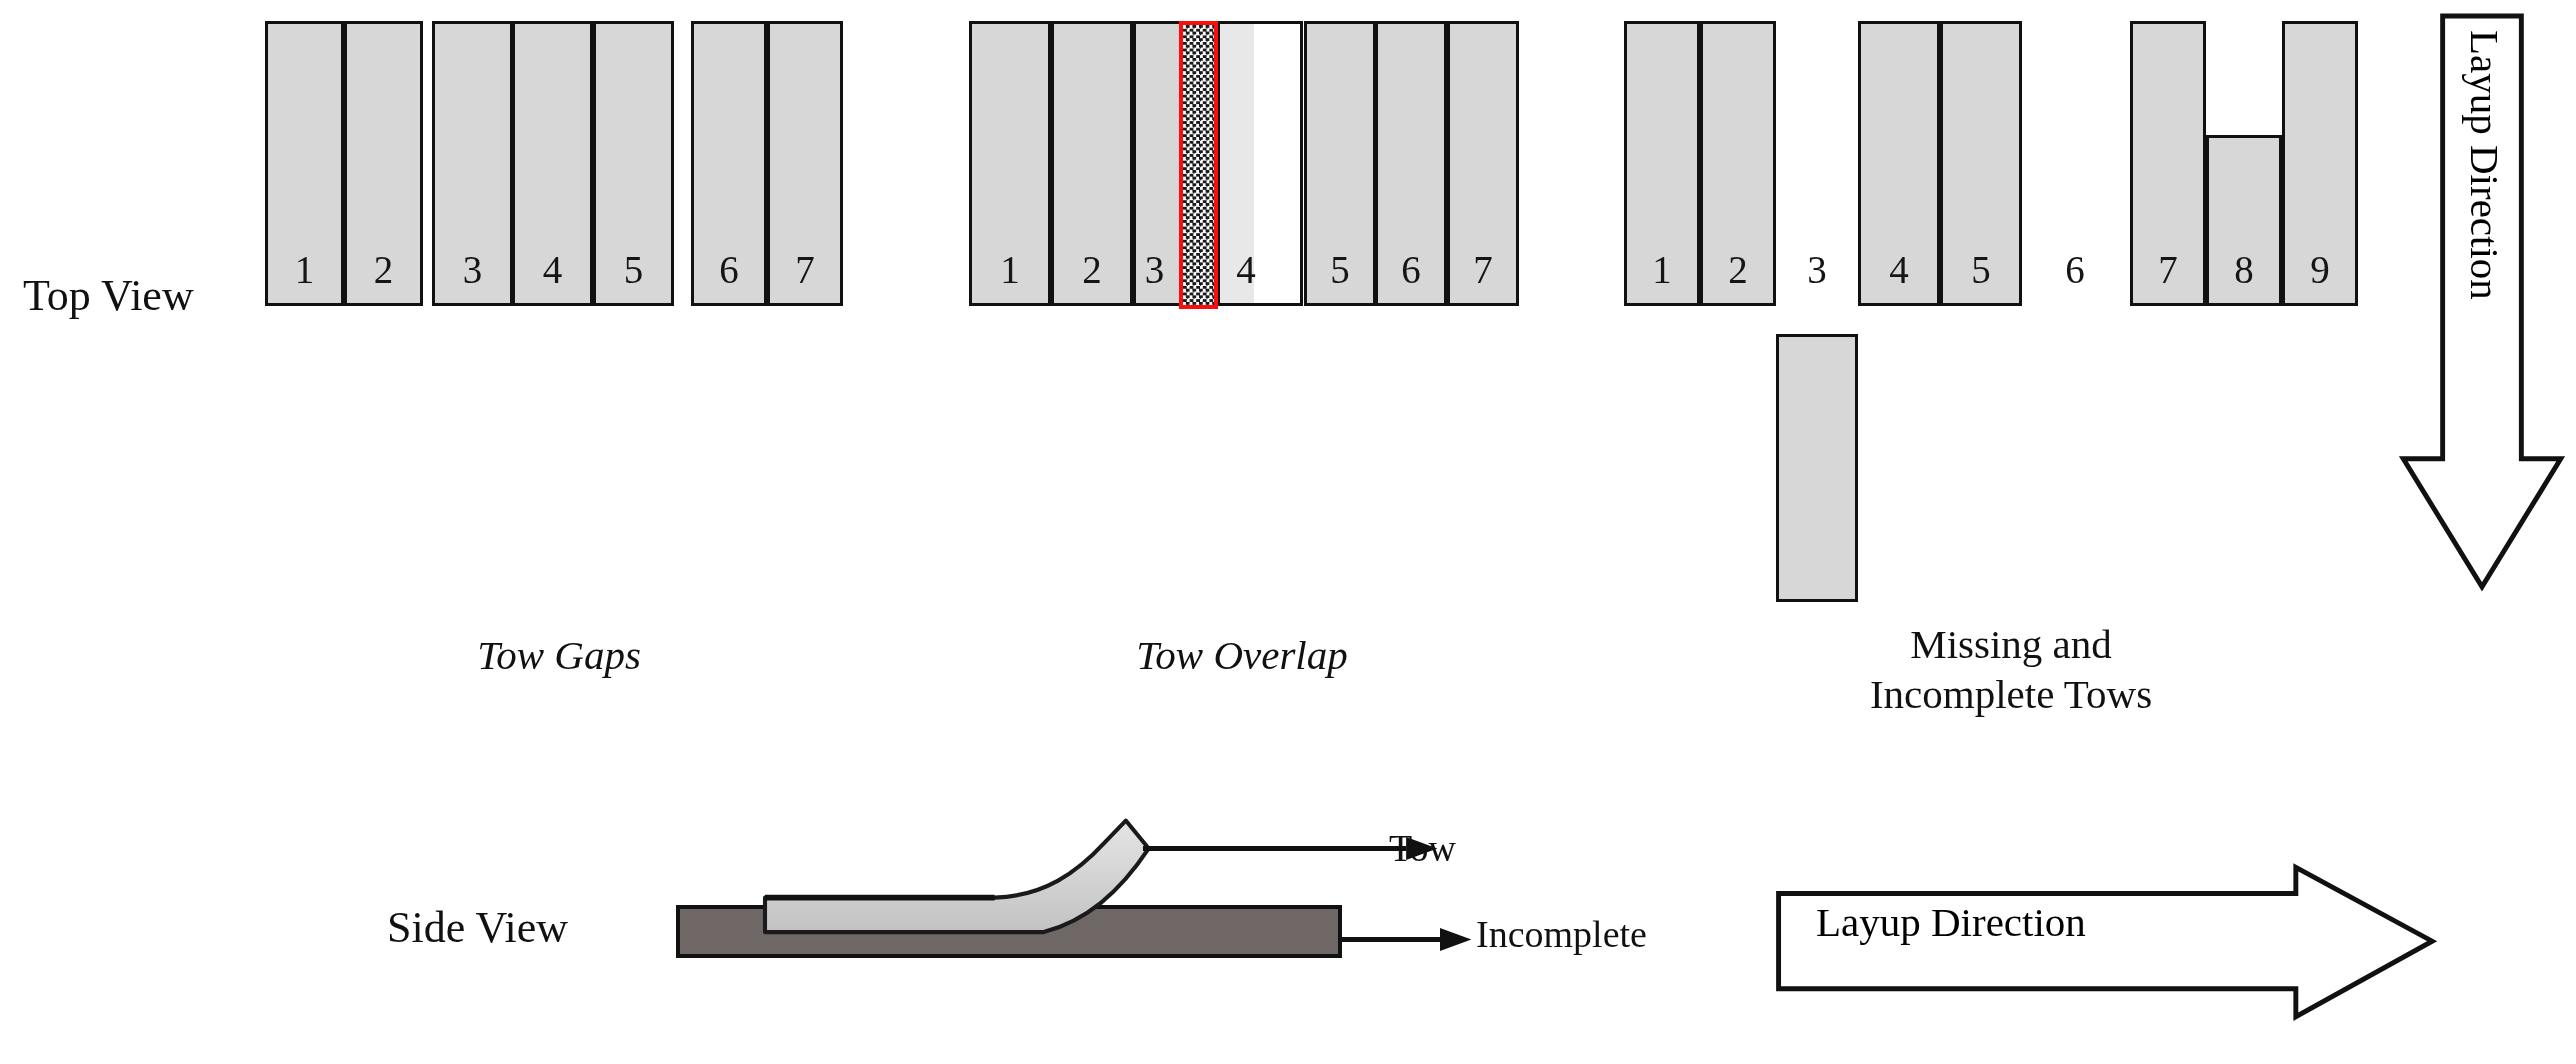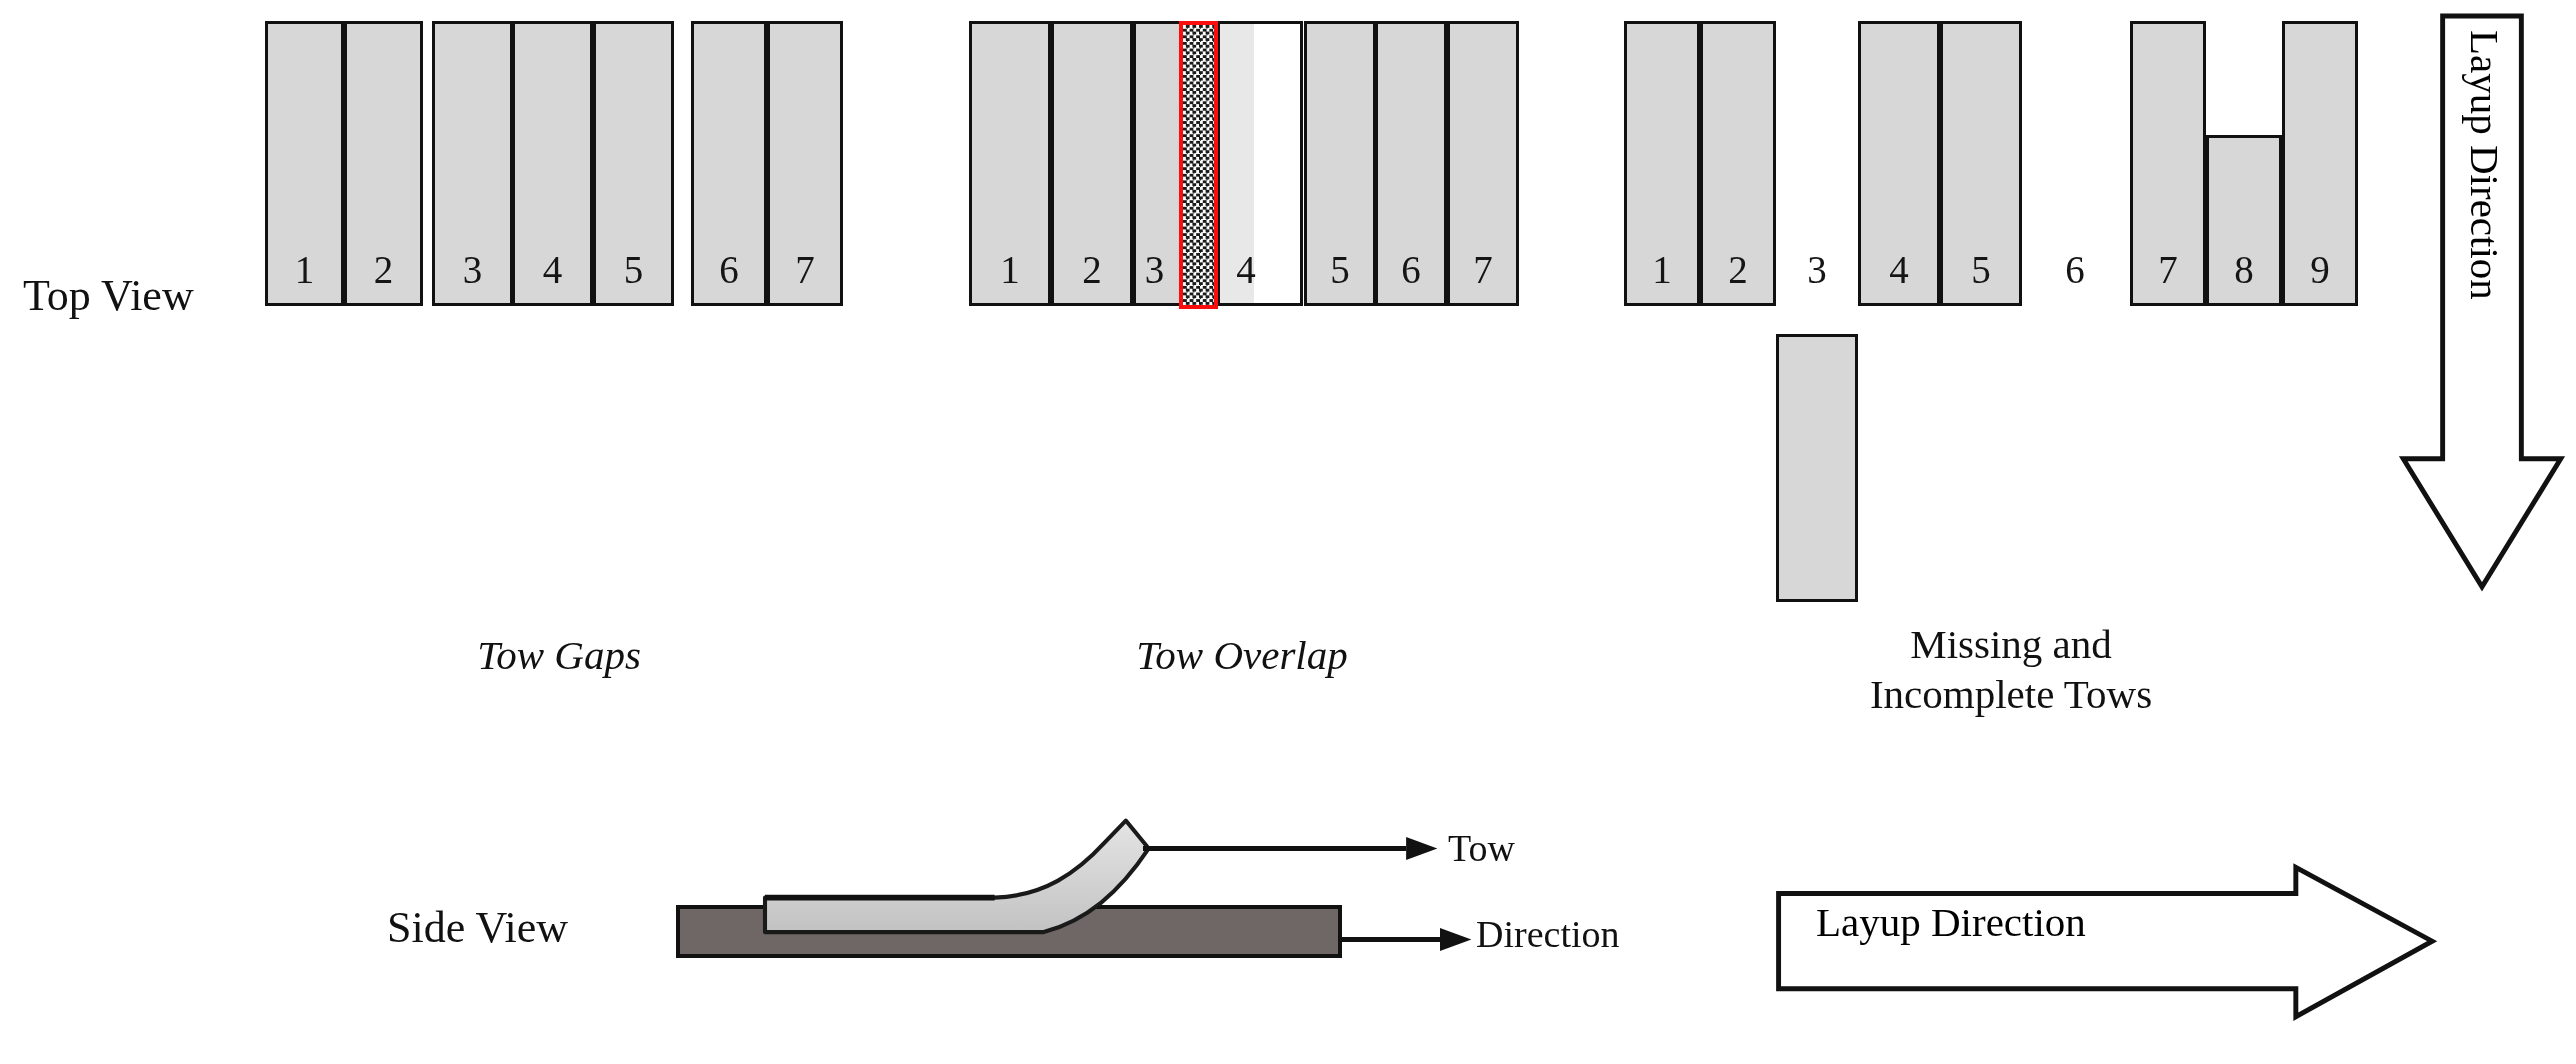--- a/index.html
+++ b/index.html
@@ -203,29 +203,29 @@
       <path d="M 160,102 L 440,102" stroke="#111111" stroke-width="7" fill="none"></path>
     </svg>
   </div>
 
   <div class="lead-line" style="left:1143px; top:832px;">
     <svg width="296" height="33" viewBox="0 0 360 40">
       <line x1="0" y1="20" x2="320" y2="20" stroke="#111111" stroke-width="6"></line>
       <polygon points="320,6 358,20 320,34" fill="#111111"></polygon>
     </svg>
   </div>
-  <div class="txt annot" style="left:1448px; top:827px;">Tow</div>
+  <div class="txt annot" style="left:1389px; top:827px;">Tow</div>
 
   <div class="lead-line" style="left:1341px; top:923px;">
     <svg width="132" height="33" viewBox="0 0 160 40">
       <line x1="0" y1="20" x2="120" y2="20" stroke="#111111" stroke-width="6"></line>
       <polygon points="120,6 158,20 120,34" fill="#111111"></polygon>
     </svg>
   </div>
-  <div class="txt annot" style="left:1476px; top:913px;">Direction</div>
+  <div class="txt annot" style="left:1476px; top:913px;">Incomplete</div>
 
 
   <div class="arrow-wrap" style="left:1778px; top:864px;">
     <svg width="658" height="156" viewBox="0 0 800 190">
       <polygon points="0,36 630,36 630,4 796,94 630,186 630,152 0,152" fill="#ffffff" stroke="#111111" stroke-width="6" stroke-linejoin="miter"></polygon>
     </svg>
   </div>
   <div class="arrow-label-h" style="left:1816px; top:898px;">Layup Direction</div>
 
 </div>

